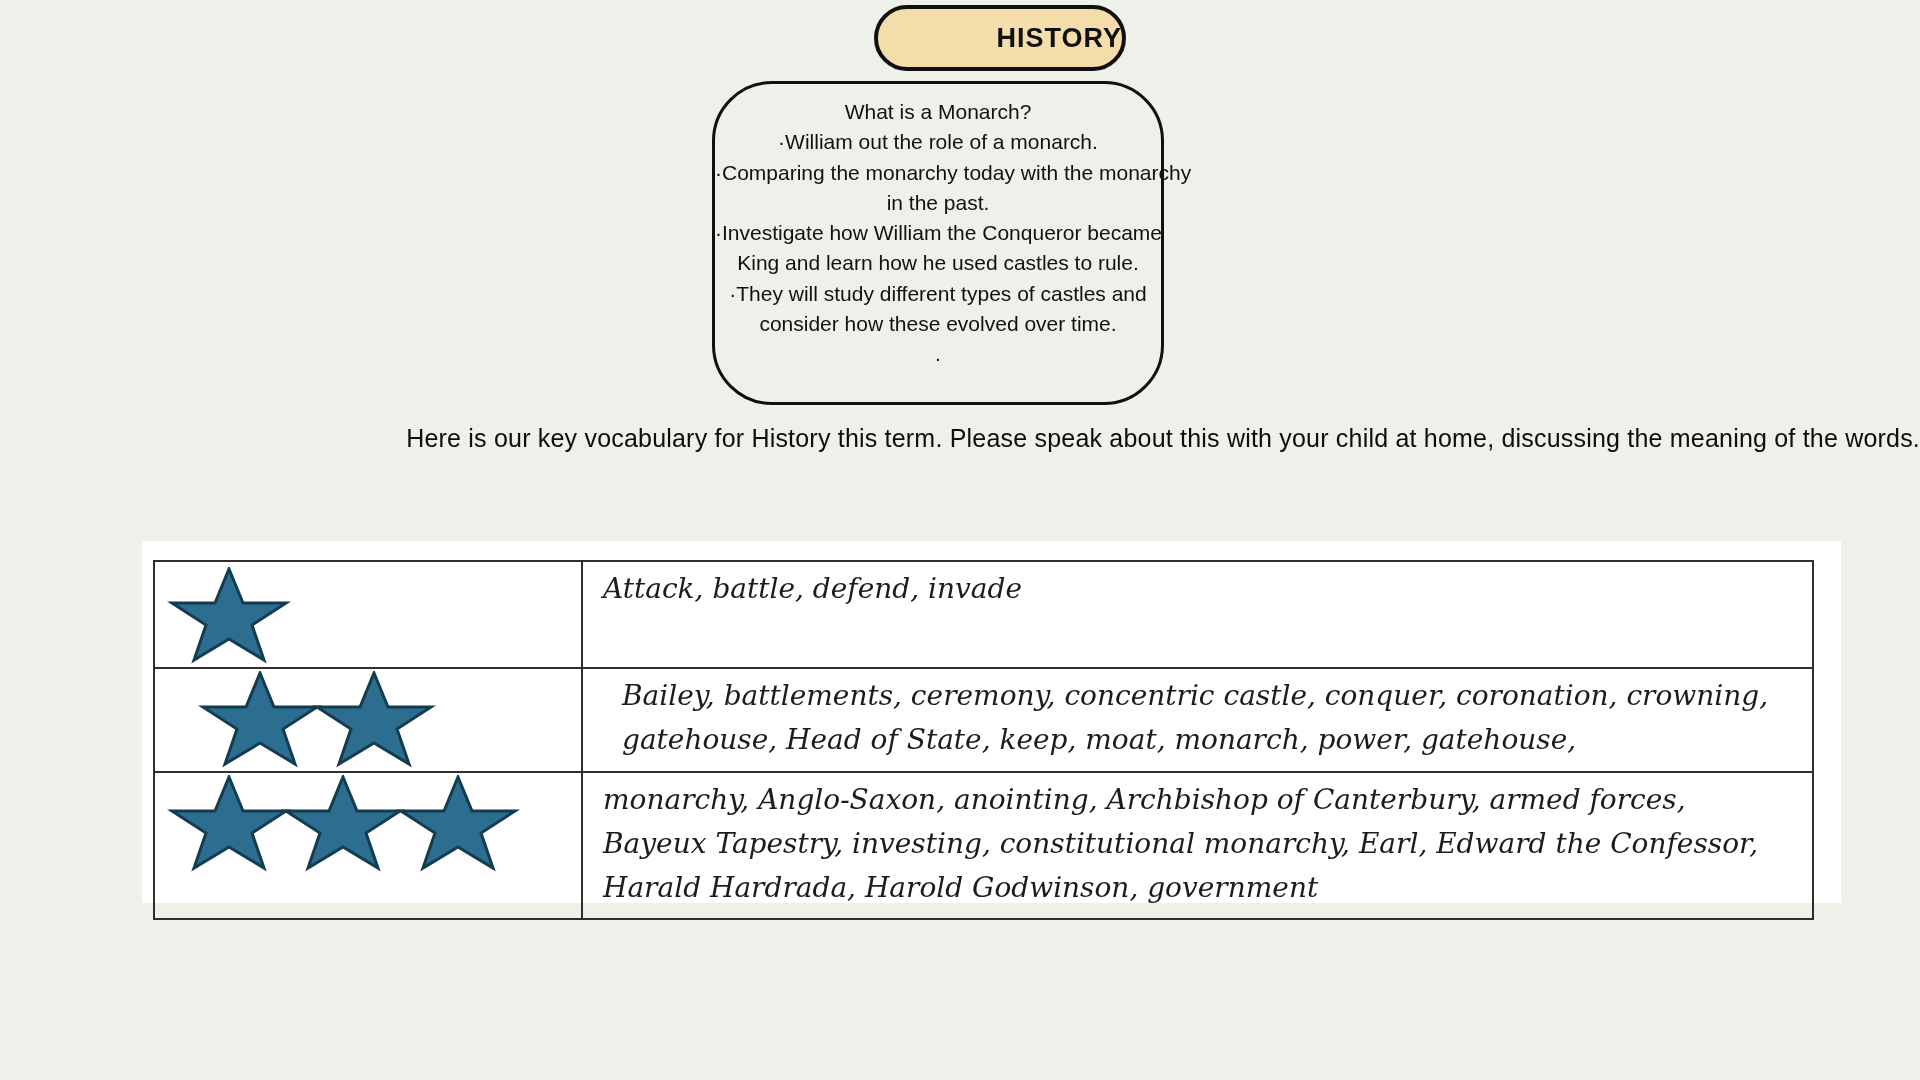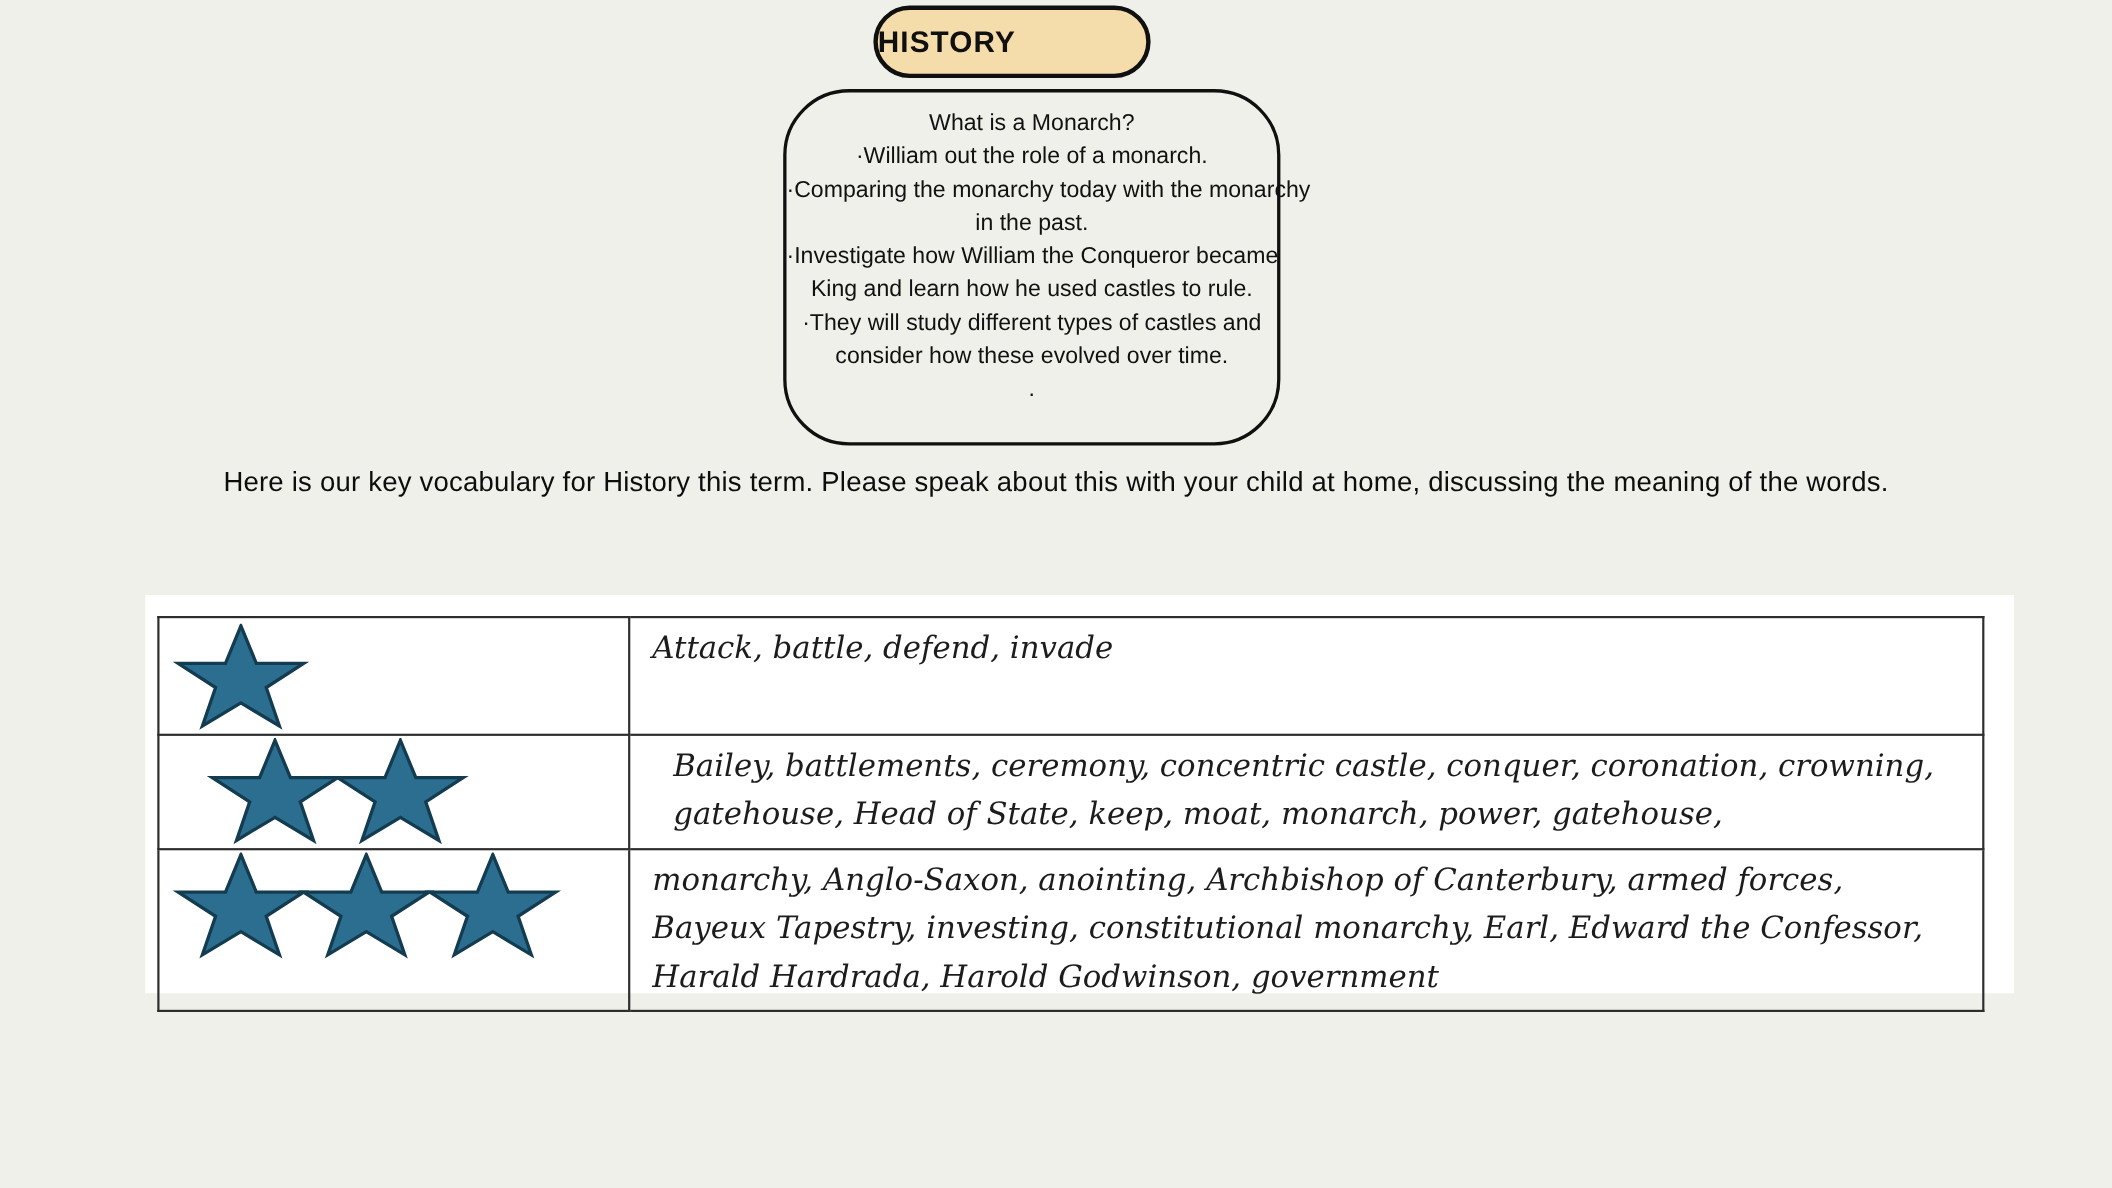--- a/index.html
+++ b/index.html
@@ -8,26 +8,26 @@
     background:var(--bg,#eef0e9);
     font-family:"Liberation Sans",sans-serif;
     color:#111;
     position:relative;
     overflow:hidden;
   }
   .page{position:absolute;inset:0;}
 
   
   .badge{
-    position:absolute;left:794px;top:5px;width:252px;height:66px;
+    position:absolute;left:874px;top:5px;width:252px;height:66px;
     box-sizing:border-box;
     background:var(--badge,#f5dcab);
     border:4px solid #101010;
     border-radius:36px;
-    display:flex;align-items:center;justify-content:flex-start;
+    display:flex;align-items:center;justify-content:flex-end;
   }
   .badge span{
     font-weight:bold;font-size:27px;letter-spacing:1px;color:#101010;
   }
 
   
   .monarch-box{
     position:absolute;left:712px;top:81px;width:452px;height:324px;
     box-sizing:border-box;
     border:3.5px solid #101010;
@@ -35,28 +35,28 @@
     padding-top:13px;
     text-align:center;
   }
   .monarch-box .line{
     font-size:21px;line-height:30.3px;white-space:nowrap;
   }
 
   
   .vocab{
     position:absolute;left:0;right:0;top:424px;margin:0;
-    text-align:center;
+    text-align:right;
     font-size:25px;letter-spacing:0.2px;
     color:#0d0d0d;
   }
 
   
   .panel{
-    position:absolute;left:132px;top:541px;width:1699px;height:362px;
+    position:absolute;left:142px;top:541px;width:1699px;height:362px;
     background:#ffffff;
   }
   table.vocab-table{
     position:absolute;left:11px;top:19px;
     border-collapse:collapse;table-layout:fixed;
     width:1661px;
   }
   table.vocab-table td{
     border:2.5px solid #2e2e2e;
     vertical-align:top;

